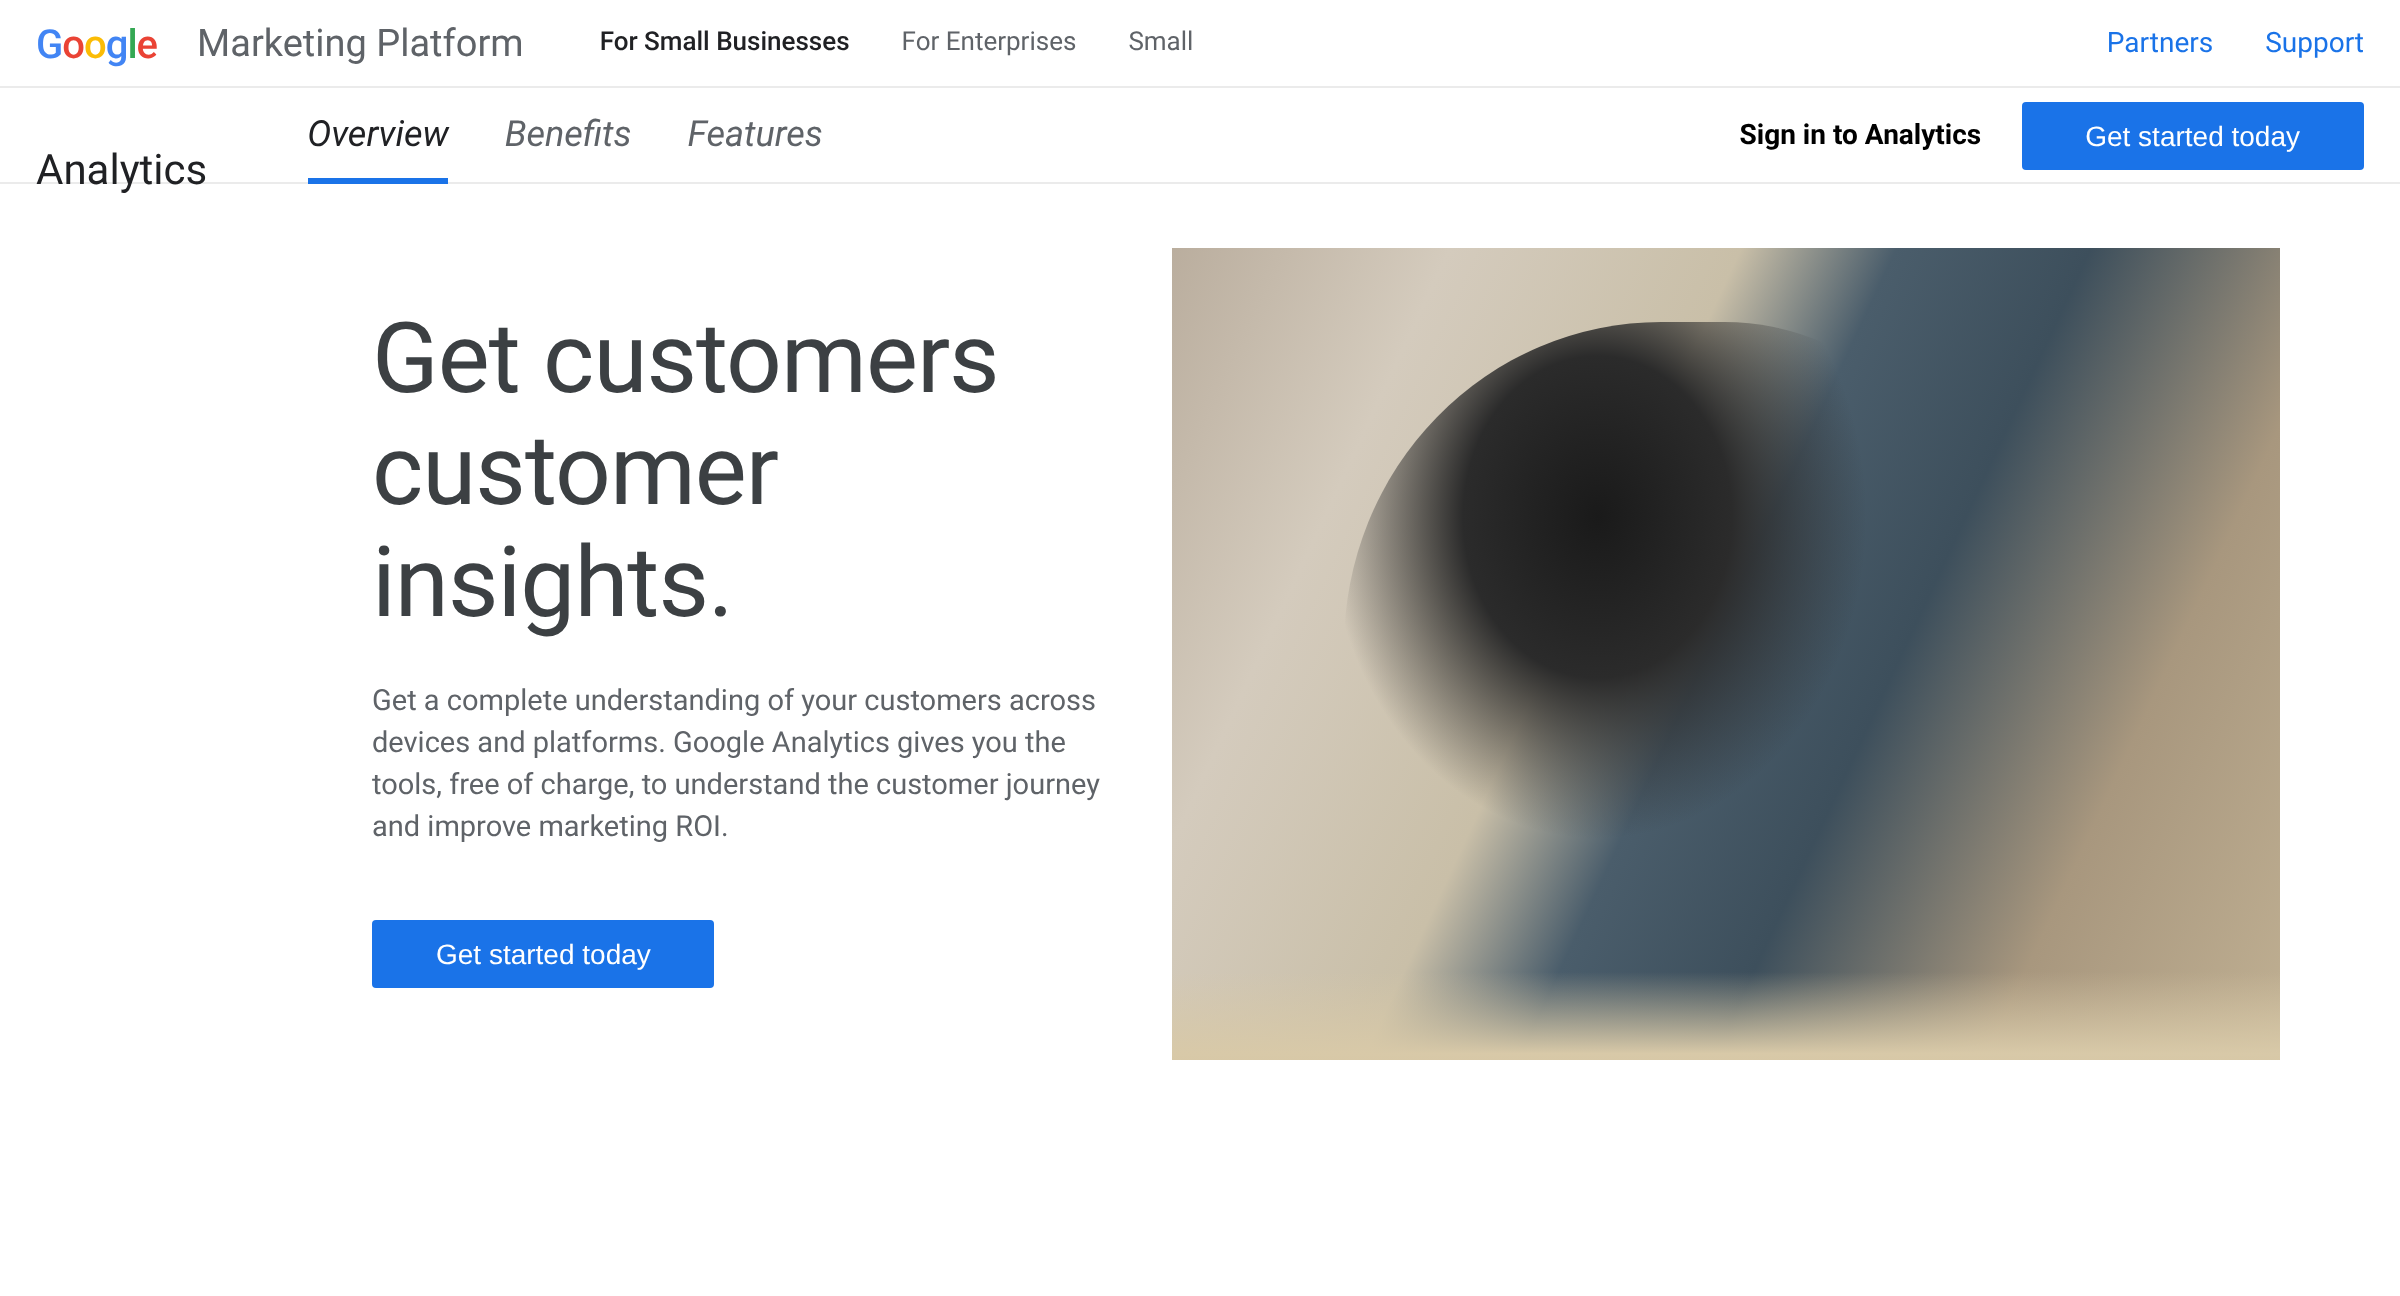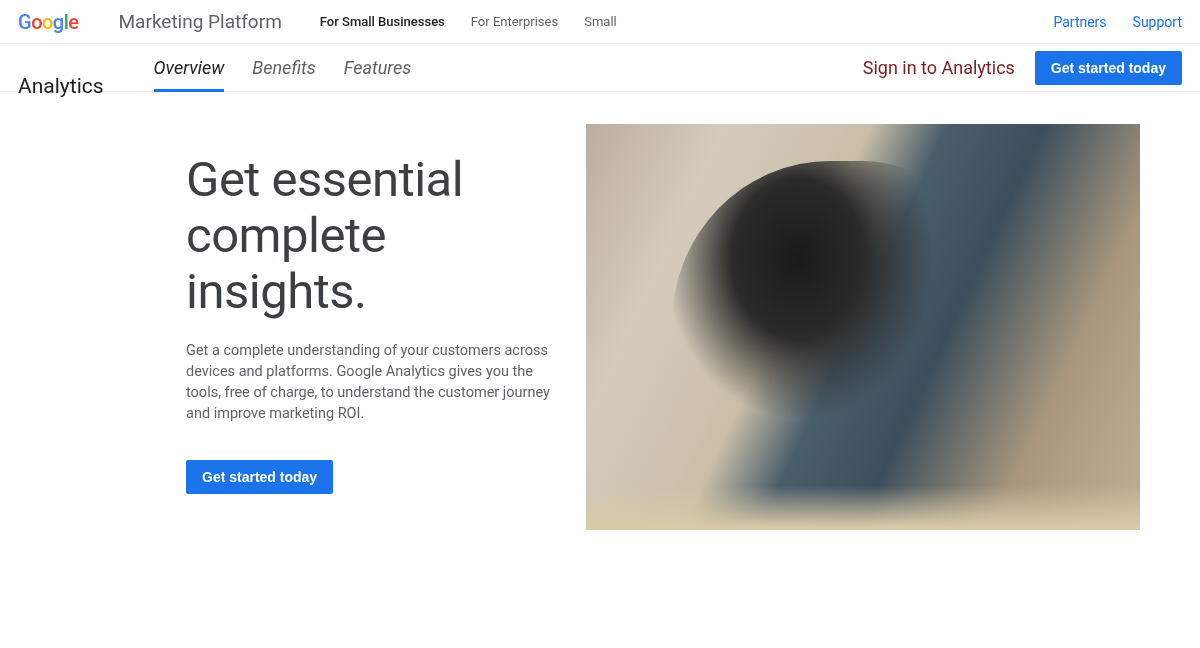--- a/index.html
+++ b/index.html
@@ -1,39 +1,39 @@
 <!DOCTYPE html>
 <html><head>
   <meta charset="utf-8">
   <style>
     * { margin: 0; padding: 0; box-sizing: border-box; }
     body { font-family: -apple-system, BlinkMacSystemFont, "Segoe UI", Roboto, Arial, sans-serif; background: #fff; color: #202124; }
 
     
     .top-nav { display: flex; align-items: center; padding: 0 18px; height: 44px; border-bottom: 1px solid #ebebeb; }
-    .logo-wrap { display: flex; align-items: center; gap: 22px; }
+    .logo-wrap { display: flex; align-items: center; gap: 2px; }
     .google-logo { font-size: 20px; font-weight: 500; letter-spacing: -0.5px; }
     .g-blue { color: #4285F4; } .g-red { color: #EA4335; } .g-yellow { color: #FBBC05; } .g-green { color: #34A853; }
     .platform-title { font-size: 19px; color: #5f6368; font-weight: 400; margin-left: 18px; }
     .top-links { display: flex; gap: 26px; margin-left: 38px; }
     .top-links a { font-size: 13px; color: #5f6368; text-decoration: none; cursor: pointer; }
     .top-links a.active { color: #202124; font-weight: 500; }
     .top-right { margin-left: auto; display: flex; gap: 26px; }
     .top-right a { font-size: 14px; color: #1a73e8; text-decoration: none; cursor: pointer; }
 
     
     .sub-nav { display: flex; align-items: center; padding: 0 18px; height: 48px; border-bottom: 1px solid #ebebeb; }
     .product-name { font-size: 21px; color: #202124; font-weight: 400; margin-top: 36px; }
     .sub-tabs { display: flex; gap: 28px; margin-left: 50px; height: 100%; align-items: center; }
     .sub-tabs a { font-size: 18px; color: #5f6368; text-decoration: none; cursor: pointer; height: 100%; display: flex; align-items: center; position: relative; font-style: italic; }
     .sub-tabs a.active { color: #202124; }
     .sub-tabs a.active::after { content: ''; position: absolute; bottom: -1px; left: 0; right: 0; height: 3px; background: #1a73e8; }
     .sub-right { margin-left: auto; display: flex; align-items: center; gap: 20px; }
-    .signin-link { font-size: 18px; color: #7f1d1d; text-decoration: none; cursor: pointer; font-weight: 400; }
-    .btn-primary { background: #1a73e8; color: #fff; border: none; padding: 9px 16px; font-size: 14px; font-weight: 700; cursor: pointer; border-radius: 2px; }
+    .signin-link { font-size: 14px; color: #000000; text-decoration: none; cursor: pointer; font-weight: 700; }
+    .btn-primary { background: #1a73e8; color: #fff; border: none; padding: 9px 32px; font-size: 14px; font-weight: 400; cursor: pointer; border-radius: 2px; }
 
     
     .hero { position: relative; max-width: 1200px; margin: 32px auto 0; }
     .hero-img { position: absolute; right: 60px; top: 0; width: 755px; height: 464px; background: linear-gradient(115deg, #8a7f74 0%, #b5a898 18%, #d4cbbd 35%, #c9bfa8 50%, #4a5d6b 58%, #3d4f5c 68%, #a8977e 82%, #c4b496 100%); }
     
     .hero-img::before { content:''; position:absolute; left:38%; top:8%; width:42%; height:70%; background: radial-gradient(ellipse at 40% 30%, #1a1a1a 0%, #2b2b2b 25%, transparent 50%); border-radius: 50% 40% 45% 50%; }
     .hero-img::after { content:''; position:absolute; left:0; bottom:0; width:100%; height:22%; background: linear-gradient(180deg, transparent 0%, #d8c9a8 40%, #cdbb96 100%); }
 
     .hero-card { position: relative; margin-left: 186px; margin-top: 28px; background: #fff; width: 400px; padding: 28px 24px 36px 0; z-index: 2; }
     .hero-title { font-size: 49px; line-height: 1.14; font-weight: 400; color: #3c4043; letter-spacing: -0.5px; }
@@ -70,19 +70,19 @@
   </div>
   <div class="sub-right">
     <a class="signin-link">Sign in to Analytics</a>
     <button class="btn-primary">Get started today</button>
   </div>
 </nav>
 
 <section class="hero">
   <div class="hero-img"></div>
   <div class="hero-card">
-    <h1 class="hero-title">Get essential complete insights.</h1>
+    <h1 class="hero-title">Get customers customer insights.</h1>
     <p class="hero-desc">Get a complete understanding of your customers across devices and platforms. Google Analytics gives you the tools, free of charge, to understand the customer journey and improve marketing ROI.</p>
     <div class="hero-btn">
       <button class="btn-primary">Get started today</button>
     </div>
   </div>
 </section>
 
 </body></html>

